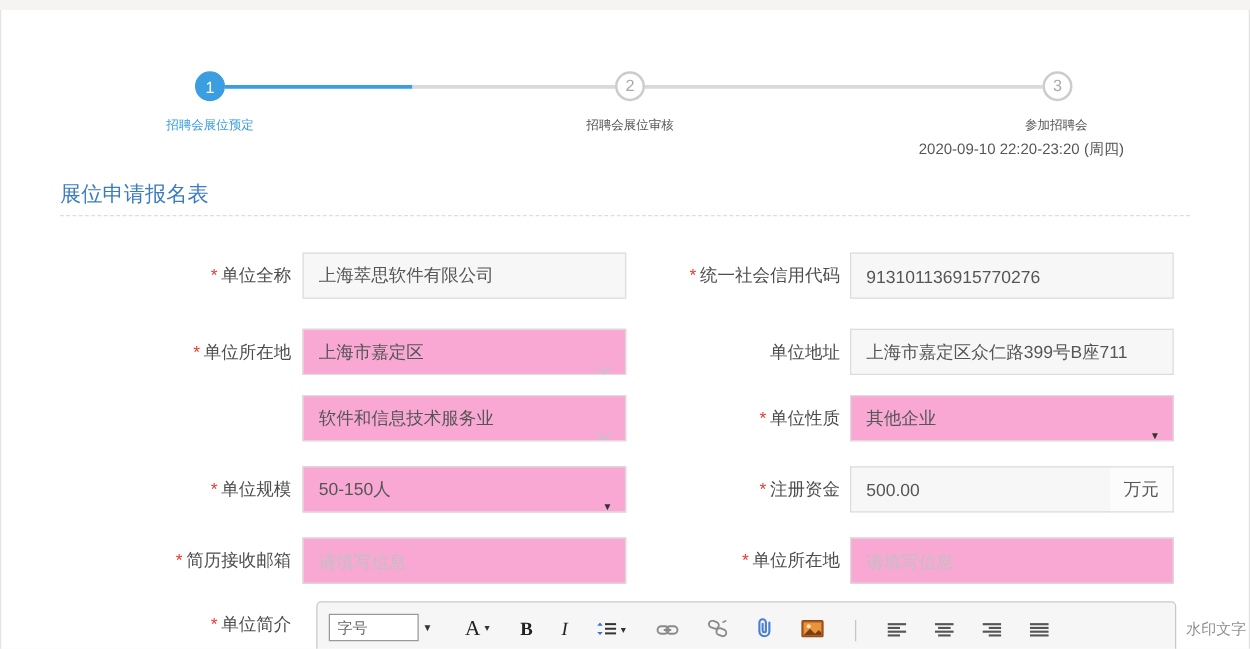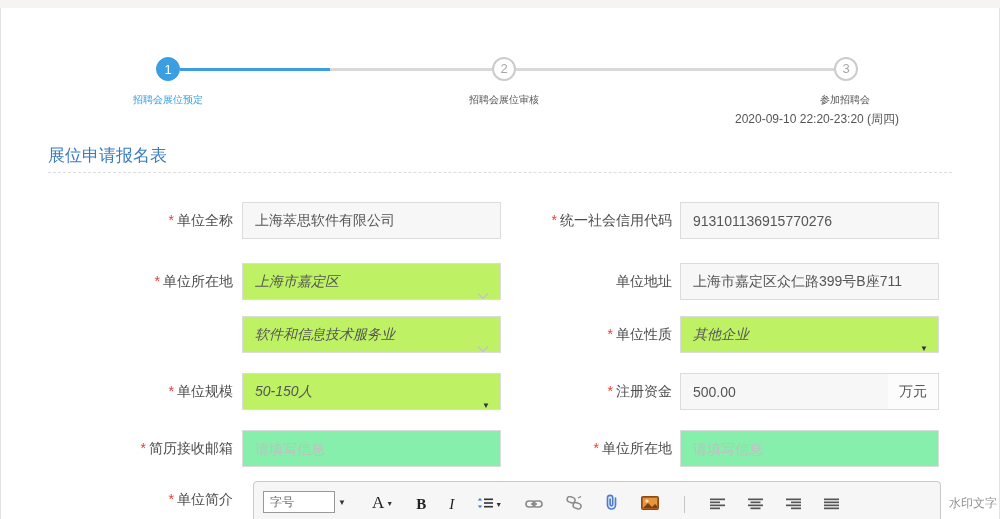--- a/index.html
+++ b/index.html
@@ -37,24 +37,24 @@
   
   .form-row { position:absolute; left:0; width:100%; height:37px; }
   .lbl { position:absolute; height:37px; line-height:37px; text-align:right; font-size:14px; color:#4d4d4d; white-space:nowrap; }
   .lbl-left  { left:20px;  width:213px; }
   .lbl-right { left:460px; width:212px; }
   .req { color:#e83c33; margin-right:3px; }
   .inp { position:absolute; height:37px; border:1px solid #dcdcdc; background:#f7f7f7;
          font-family:inherit; font-size:14px; color:#555; padding:0 12px; width:259px; }
   .inp-left  { left:242px; }
   .inp-right { left:680px; }
-  .inp.white { background:#86efac; }
+  .inp.white { background:#f9a8d4; }
   .inp::placeholder { color:#c0c0c0; opacity:1; }
-  .selbox { position:absolute; height:37px; border:1px solid #dcdcdc; background:#bef264;
-            line-height:35px; font-size:14px; color:#555; padding:0 12px; width:259px;font-style:italic; }
+  .selbox { position:absolute; height:37px; border:1px solid #dcdcdc; background:#f9a8d4;
+            line-height:35px; font-size:14px; color:#555; padding:0 12px; width:259px; }
   .chevron { position:absolute; right:11px; top:14px; }
   .tri { position:absolute; right:10px; top:14px; font-size:8px; color:#333; }
   .group-main { width:209px; }
   .addon { position:absolute; left:888px; width:51px; height:37px; border:1px solid #dcdcdc;
            border-left:none; background:#fcfcfc; text-align:center; line-height:35px; color:#555; font-size:14px; }
 
   
   .editor-label { position:absolute; left:20px; width:213px; top:481px; height:37px; line-height:37px;
                   text-align:right; color:#4d4d4d; white-space:nowrap; }
   .editor-box { position:absolute; left:253px; width:688px; top:481px; height:60px;

